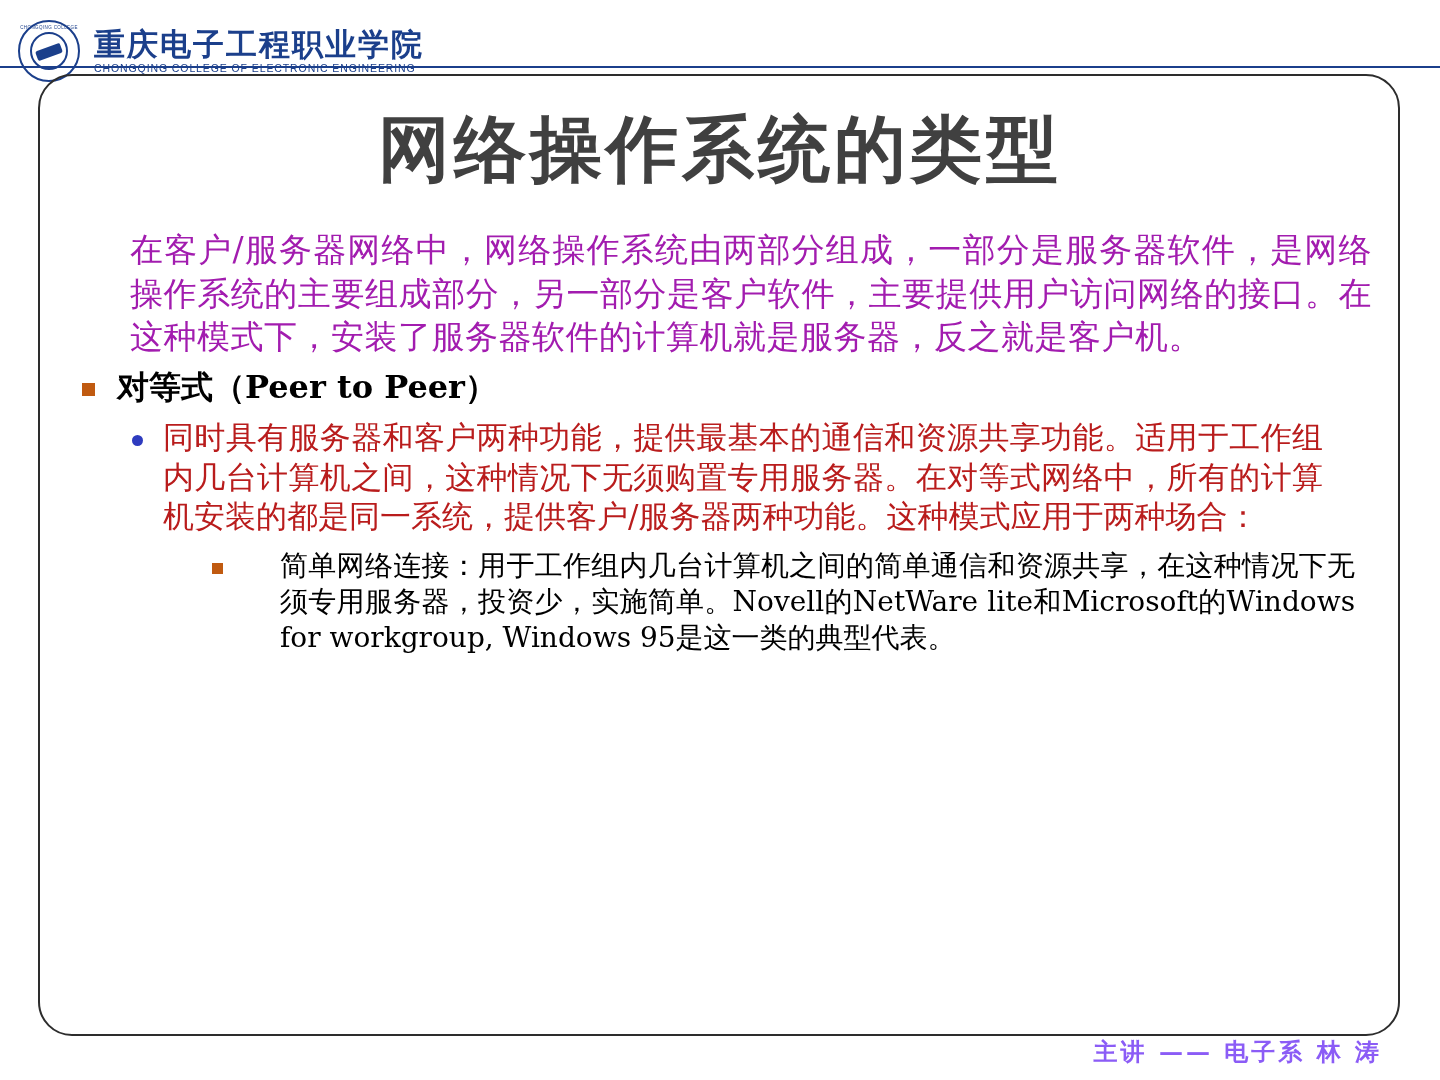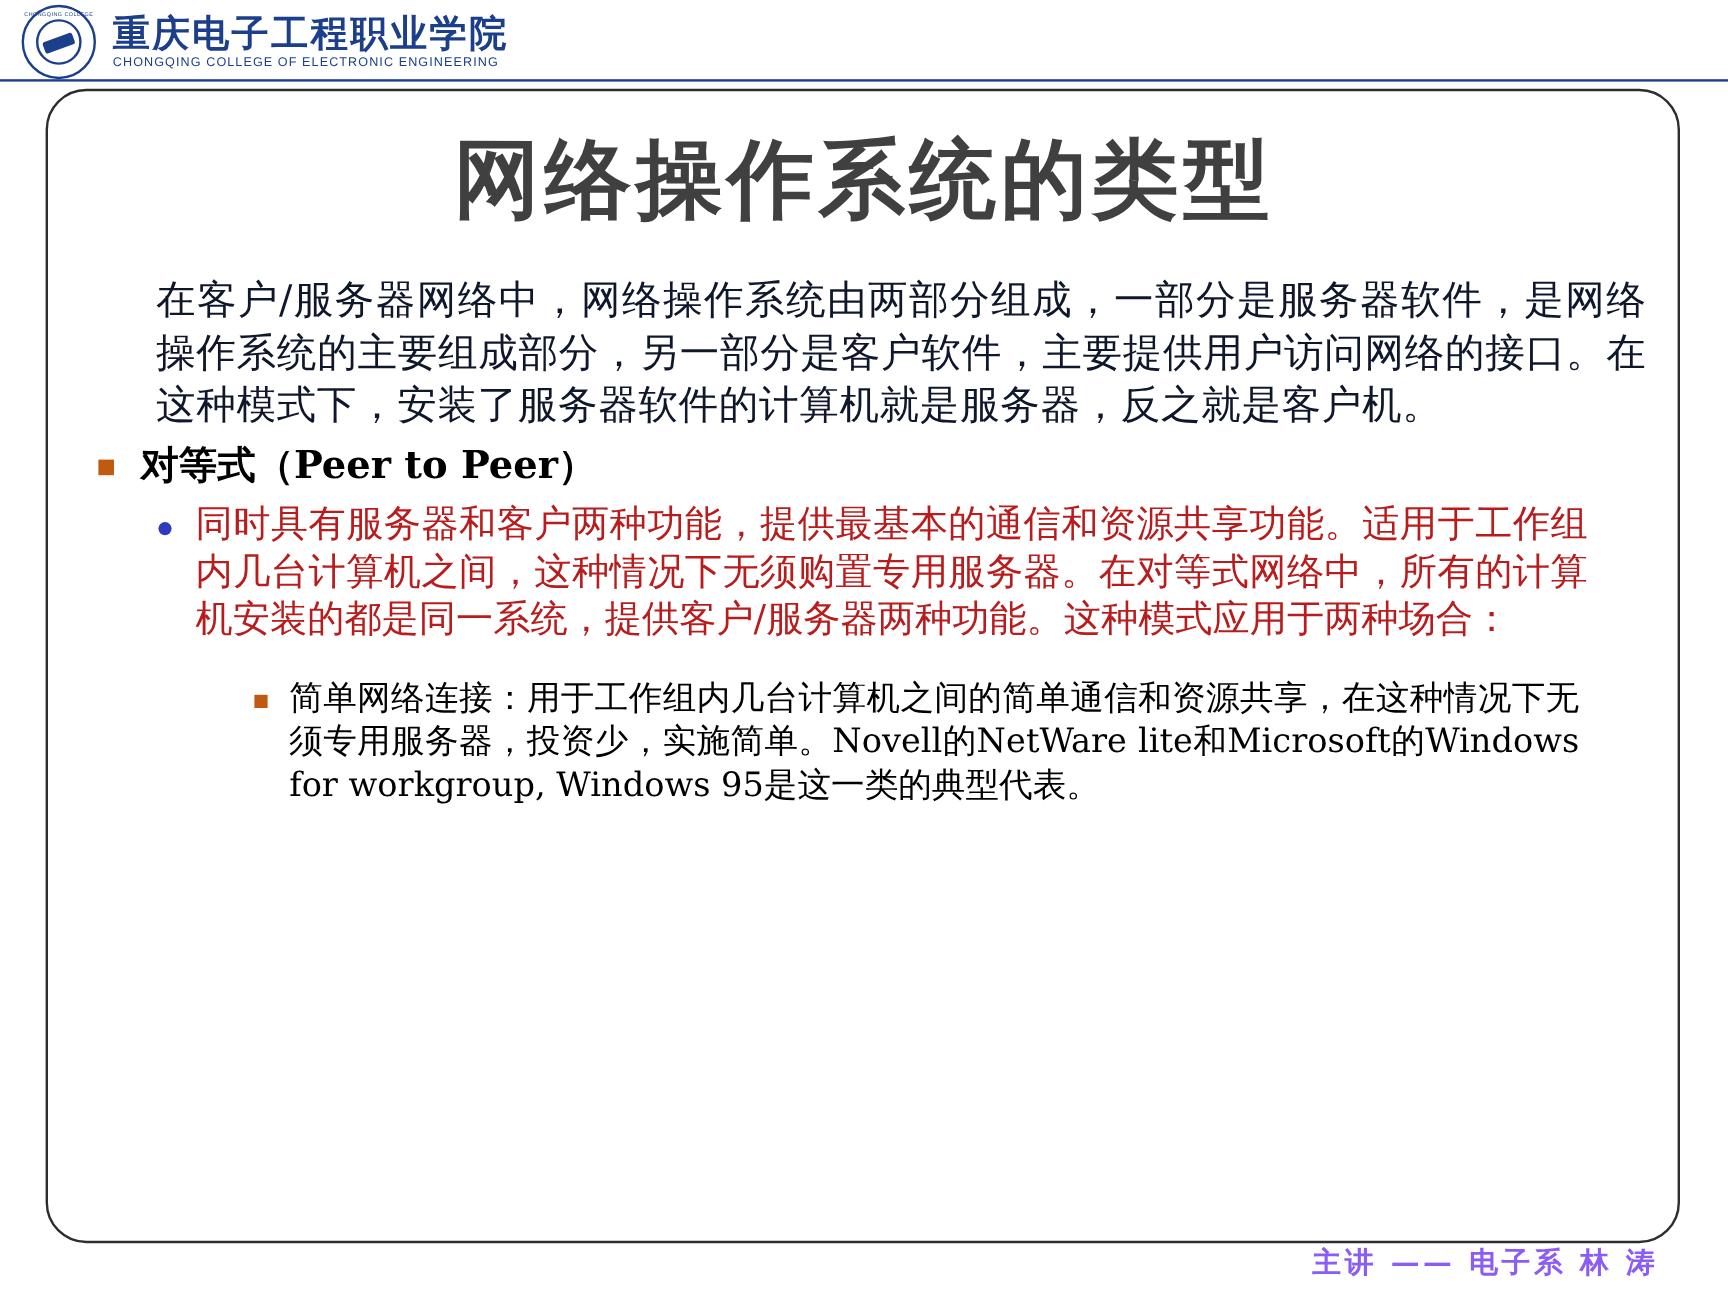--- a/index.html
+++ b/index.html
@@ -11,21 +11,21 @@
     height: 1080px;
     background: #ffffff;
     font-family: "Liberation Sans", sans-serif;
     overflow: hidden;
     position: relative;
   }
 
   
   .header {
     position: absolute;
-    top: 4px;
+    top: 20px;
     left: 18px;
     display: flex;
     gap: 14px;
   }
   .logo-mark {
     width: 58px;
     height: 58px;
     border-radius: 50%;
     border: 2px solid #1b3f8b;
     background: #ffffff;
@@ -125,21 +125,21 @@
     position: absolute;
     left: 72px;
     top: 228px;
     width: 1300px;
   }
 
   .para {
     font-family: "DejaVu Serif", "Liberation Serif", serif;
     font-size: 33px;
     line-height: 1.32;
-    color: #0f172a;
+    color: #a21caf;
     margin: 0 0 8px 58px;
     text-align: justify;
     text-justify: inter-ideograph;
     letter-spacing: 0.5px;
   }
 
   .lvl1 {
     display: flex;
     align-items: flex-start;
     margin-left: 10px;
@@ -181,22 +181,23 @@
     color: #b91c1c;
     line-height: 1.27;
     text-align: justify;
     text-justify: inter-ideograph;
     width: 1160px;
   }
 
   .lvl3 {
     display: flex;
     align-items: flex-start;
-    margin-top: 28px;
+    margin-top: 12px;
     margin-left: 140px;
+    gap: 39px;
   }
   .bullet-sq-small {
     flex: none;
     width: 11px;
     height: 11px;
     background: #c05a10;
     margin-top: 15px;
     margin-right: 18px;
   }
   .lvl3-text {

